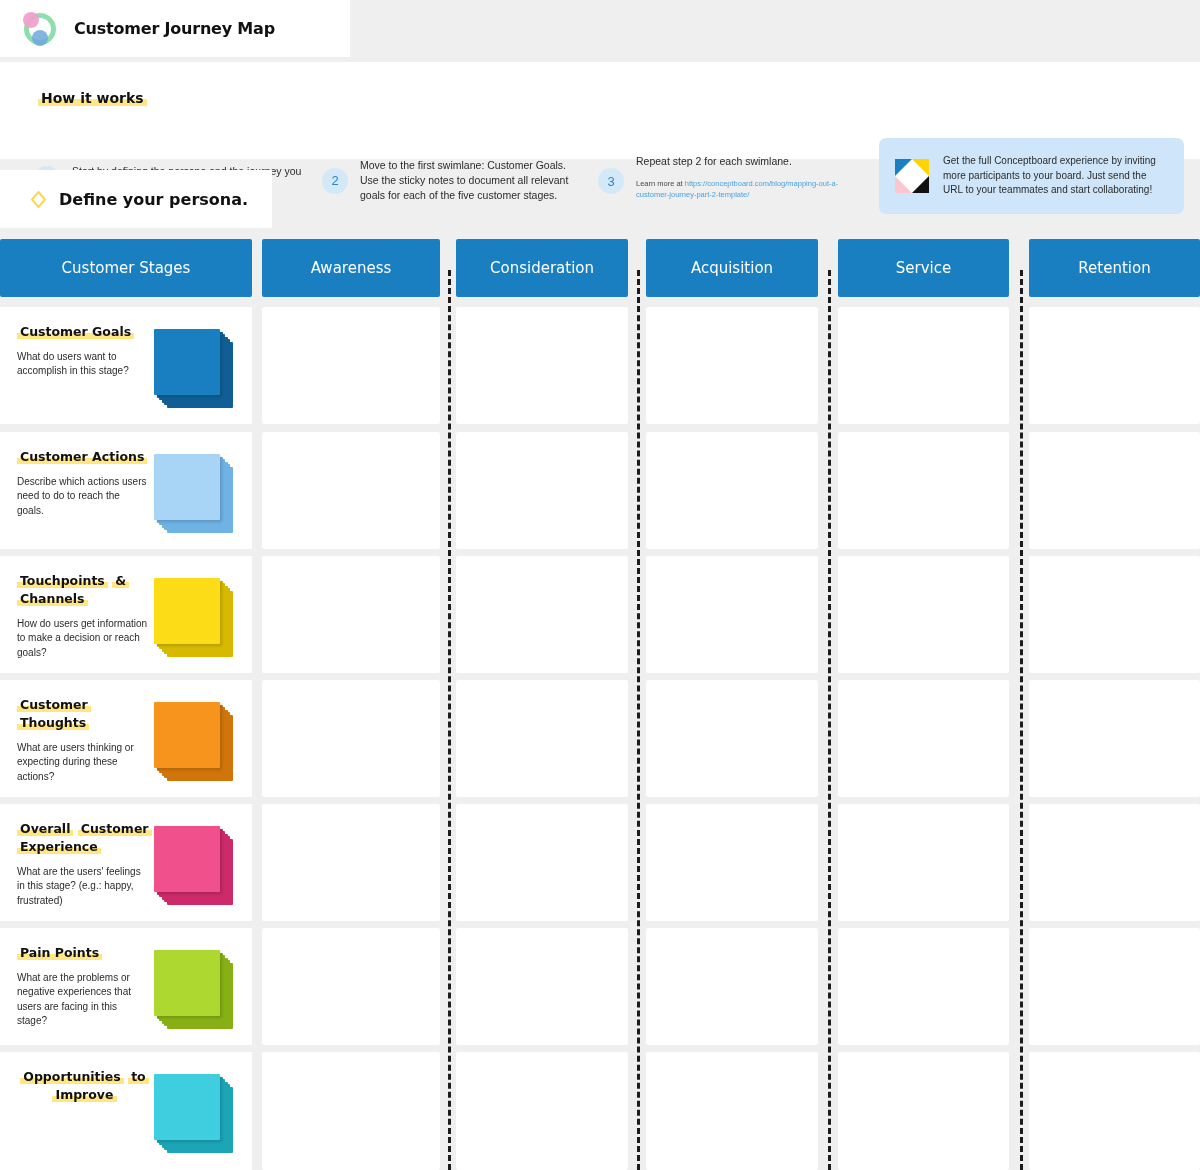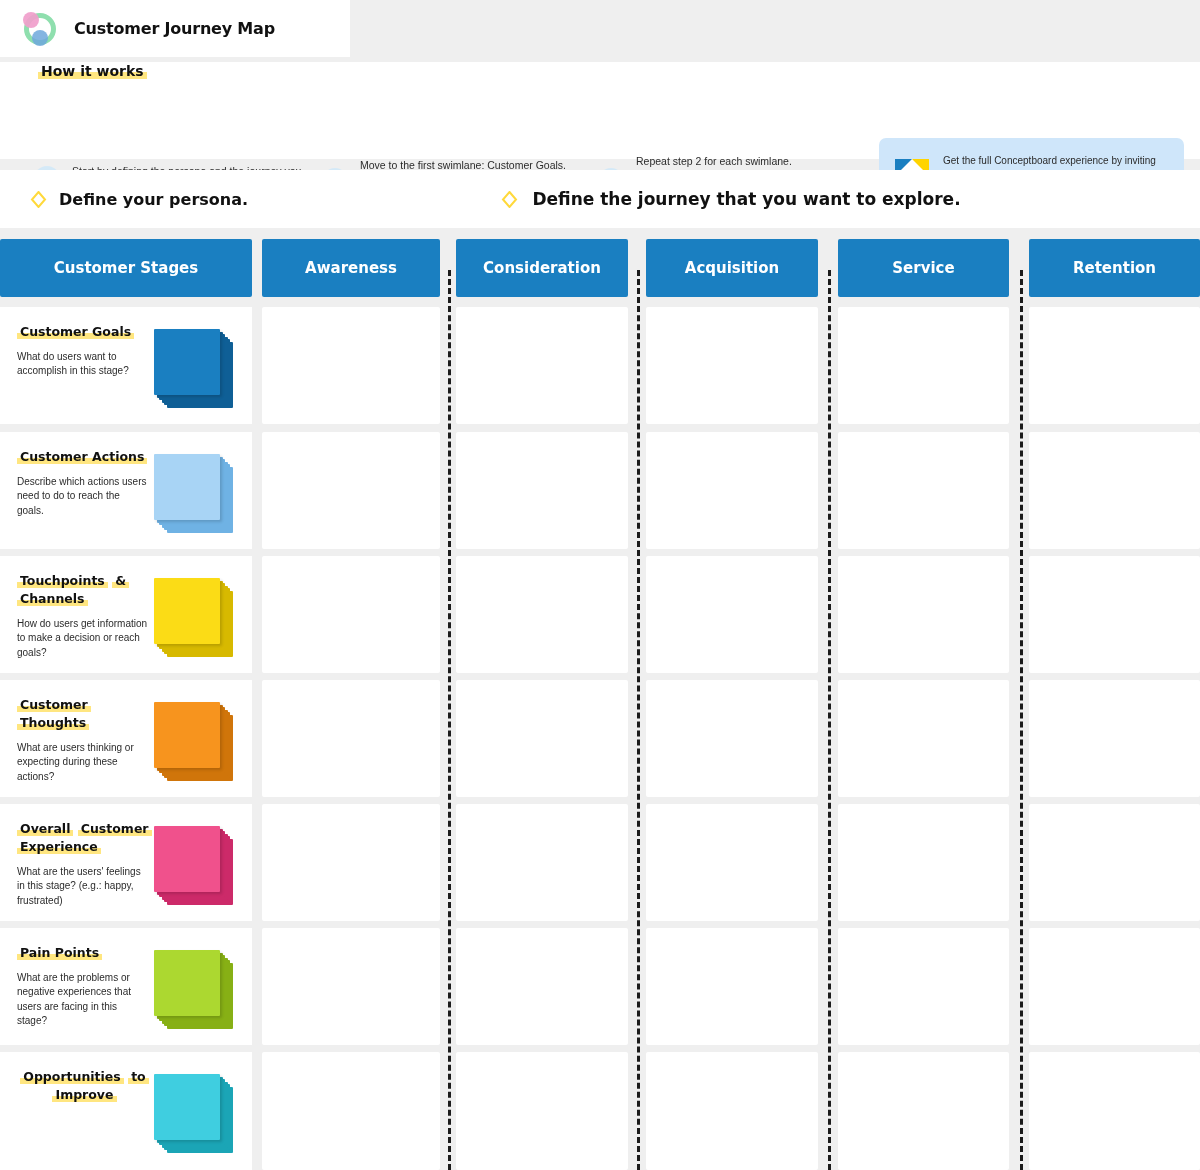--- a/index.html
+++ b/index.html
@@ -26,21 +26,21 @@
     letter-spacing: -0.2px;
   }
 
   
   .howitworks {
     position: absolute; left: 0; top: 62px;
     width: 1200px; height: 97px;
     background: #ffffff;
   }
   .hiw-title {
-    position: absolute; left: 38px; top: 1px;
+    position: absolute; left: 38px; top: 28px;
     font-family: "DejaVu Sans", sans-serif;
     font-weight: bold; font-size: 14px; color: #111;
     background: linear-gradient(transparent 58%, #ffe680 58%, #ffe680 100%);
     padding: 0 3px;
   }
   .step { position: absolute; display: flex; align-items: center; gap: 12px; }
   .step-circle {
     width: 26px; height: 26px; border-radius: 50%;
     background: #d4e9f7; color: #2d86c9;
     display: flex; align-items: center; justify-content: center;
@@ -78,21 +78,21 @@
   .define-right .define-text { font-size: 17px; }
 
   
   .colhead {
     position: absolute; top: 239px; height: 58px;
     background: #1a7fc1; border-radius: 2px;
     display: flex; align-items: center; justify-content: center;
   }
   .colhead span {
     font-family: "DejaVu Sans", sans-serif;
-    font-weight: bold; font-size: 15px; color: #fff;
+    font-weight: normal; font-size: 15px; color: #fff;
   }
 
   
   .lane-left {
     position: absolute; left: 0; width: 252px;
     background: #fff; overflow: hidden;
   }
   .lane-inner { position: relative; width: 100%; height: 100%; padding: 16px 14px 0 17px; }
   .lane-title {
     font-family: "DejaVu Sans", sans-serif;
@@ -175,28 +175,20 @@
 
   <div class="define-left">
     <span class="diamond">
       <svg viewBox="0 0 17 17" width="17" height="17">
           <path d="M8.5,1 L15,8.5 L8.5,16 L2,8.5 Z" fill="none" stroke="#ffd93b" stroke-width="2"></path>
         </svg>
     </span>
     <span class="define-text">Define your persona.</span>
   </div>
 
-  <div class="define-right">
-    <span class="diamond">
-      <svg viewBox="0 0 17 17" width="17" height="17">
-          <path d="M8.5,1 L15,8.5 L8.5,16 L2,8.5 Z" fill="none" stroke="#ffd93b" stroke-width="2"></path>
-        </svg>
-    </span>
-    <span class="define-text">Define the journey that you want to explore.</span>
-  </div>
 
   <div id="dyn">
       <div class="colhead" style="left: 0px; width: 252px;">
         <span>Customer Stages</span>
       </div>
       <div class="colhead" style="left: 262px; width: 178px;">
         <span>Awareness</span>
       </div>
       <div class="colhead" style="left: 456px; width: 172px;">
         <span>Consideration</span>

